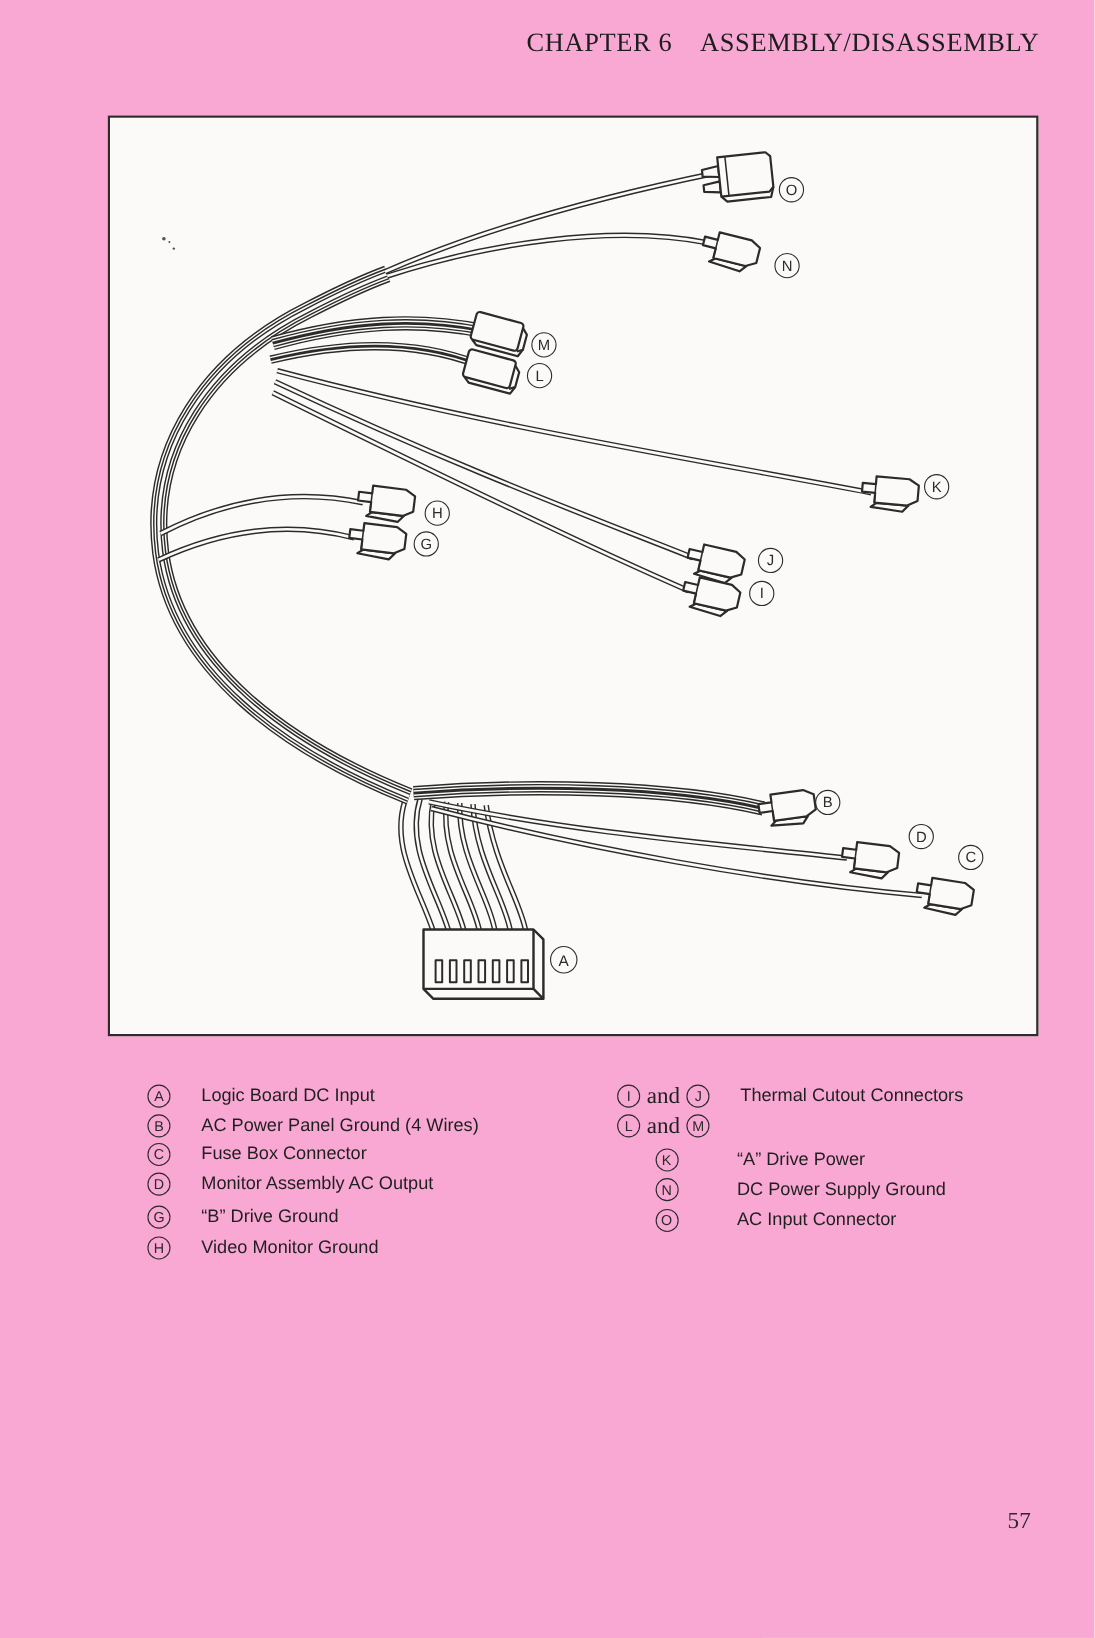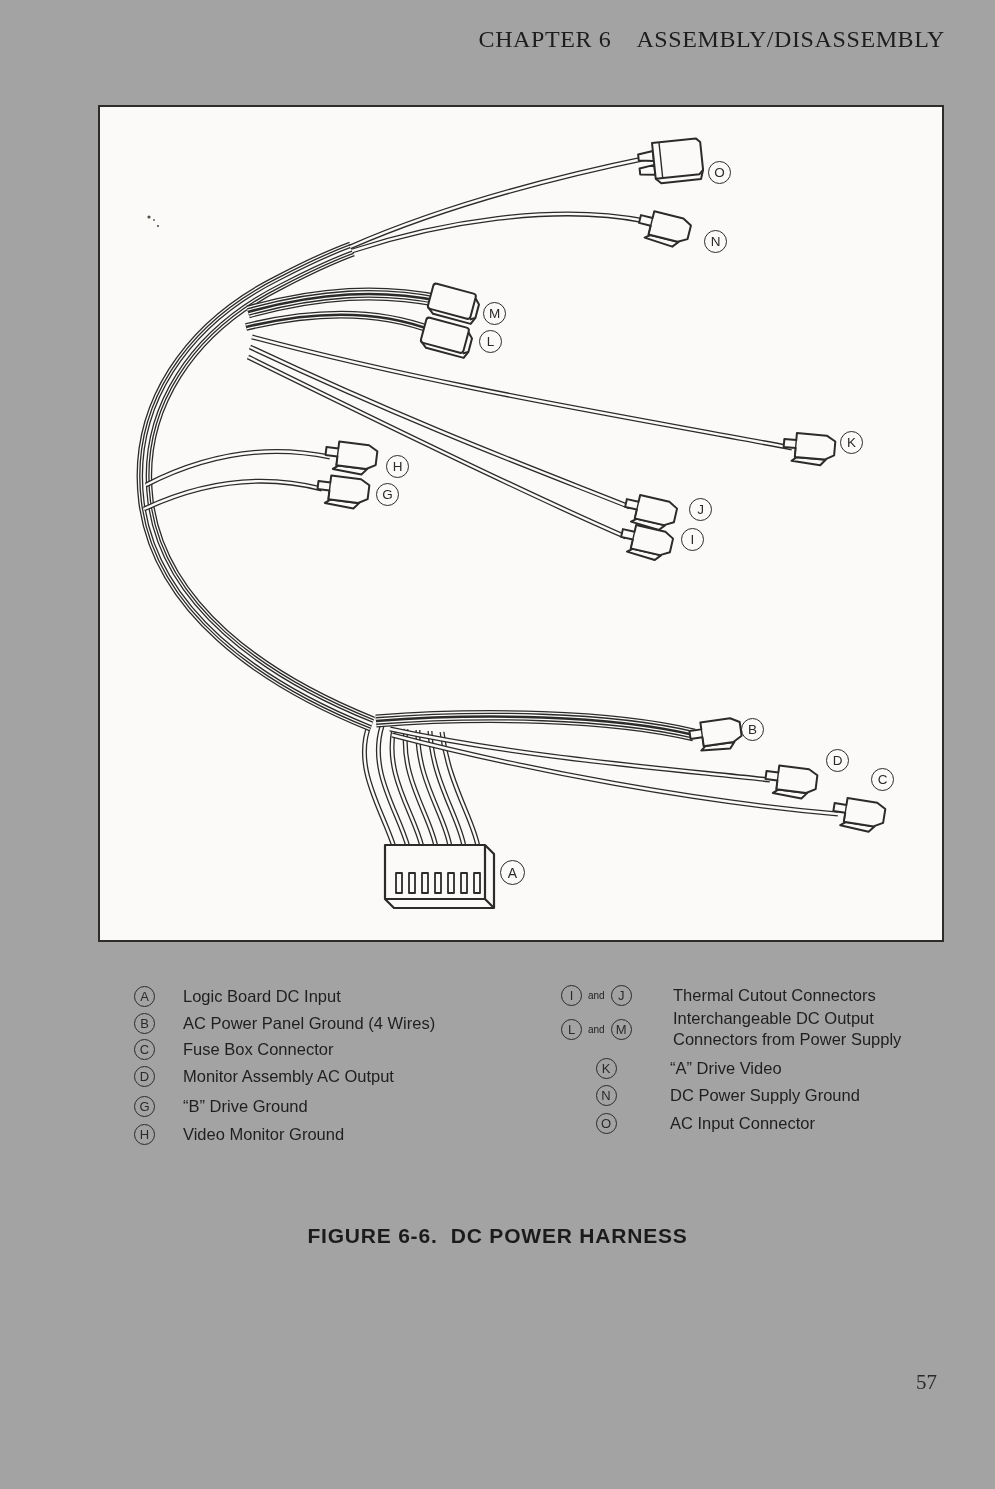--- a/index.html
+++ b/index.html
@@ -1,18 +1,18 @@
 <!DOCTYPE html>
 <html><head>
 <meta charset="utf-8">
 <style>
   html,body{margin:0;padding:0;background:#f8f6f1;}
   .page{
     position:relative;width:995px;height:1489px;margin:0 auto;
-    background:#a3a3a3;color:#222;
+    background:#f9a8d4;color:#222;
     font-family:"Liberation Sans",sans-serif;overflow:hidden;
   }
   .header{
     position:absolute;top:26px;left:0;width:945px;
     text-align:right;font-family:"Liberation Serif",serif;
     font-size:24px;letter-spacing:0.6px;color:#1d1d1d;white-space:pre;
   }
   .figbox{
     position:absolute;left:98px;top:105px;width:842px;height:833px;
     border:2px solid #2e2c29;background:#fbfaf8;box-sizing:content-box;
@@ -32,21 +32,21 @@
   .circ{
     box-sizing:border-box;flex:0 0 auto;width:21px;height:21px;
     border:1.7px solid #2a2a2a;border-radius:50%;
     display:flex;align-items:center;justify-content:center;
     font-size:13px;color:#2a2a2a;line-height:1;
   }
   .legend-col-left .legend-row .lg-text{margin-left:28px;}
   .markers{flex:0 0 96px;display:flex;align-items:center;}
   .markers.single{justify-content:center;}
   .markers.pair{padding-left:3px;}
-  .markers .and{margin:0 6px;font-size:10px;color:#1f1f1f;}
+  .markers .and{margin:0 6px;font-size:21px;color:#1f1f1f;font-family:Liberation Serif, serif;}
   .legend-col-right .lg-text{margin-left:16px;max-width:290px;line-height:21px;}
   .caption{
     position:absolute;top:1224px;left:0;width:995px;text-align:center;
     font-size:21px;font-weight:700;letter-spacing:0.8px;color:#1b1b1b;white-space:pre;
   }
   .pageno{
     position:absolute;top:1370px;right:58px;
     font-family:"Liberation Serif",serif;font-size:21px;color:#2a2a2a;text-align:center;
   }
   
@@ -266,39 +266,37 @@
           <span class="circ">J</span>
         </span>
         <span class="lg-text">Thermal Cutout Connectors</span>
       </div>
       <div class="legend-row" style="margin-top:2px">
         <span class="markers pair">
           <span class="circ">L</span>
           <span class="and">and</span>
           <span class="circ">M</span>
         </span>
-        <span class="lg-text" style="max-width:250px">Interchangeable DC Output Connectors from Power Supply</span>
       </div>
       <div class="legend-row" style="margin-top:7px">
         <span class="markers single">
           <span class="circ">K</span>
         </span>
-        <span class="lg-text">“A” Drive Video</span>
+        <span class="lg-text">“A” Drive Power</span>
       </div>
       <div class="legend-row" style="margin-top:5px">
         <span class="markers single">
           <span class="circ">N</span>
         </span>
         <span class="lg-text">DC Power Supply Ground</span>
       </div>
       <div class="legend-row" style="margin-top:6px">
         <span class="markers single">
           <span class="circ">O</span>
         </span>
         <span class="lg-text">AC Input Connector</span>
       </div>
     </div>
   </div>
 
-  <div class="caption">FIGURE 6-6.  DC POWER HARNESS</div>
 
   <div class="pageno">57</div>
 </div>
 
 </body></html>

